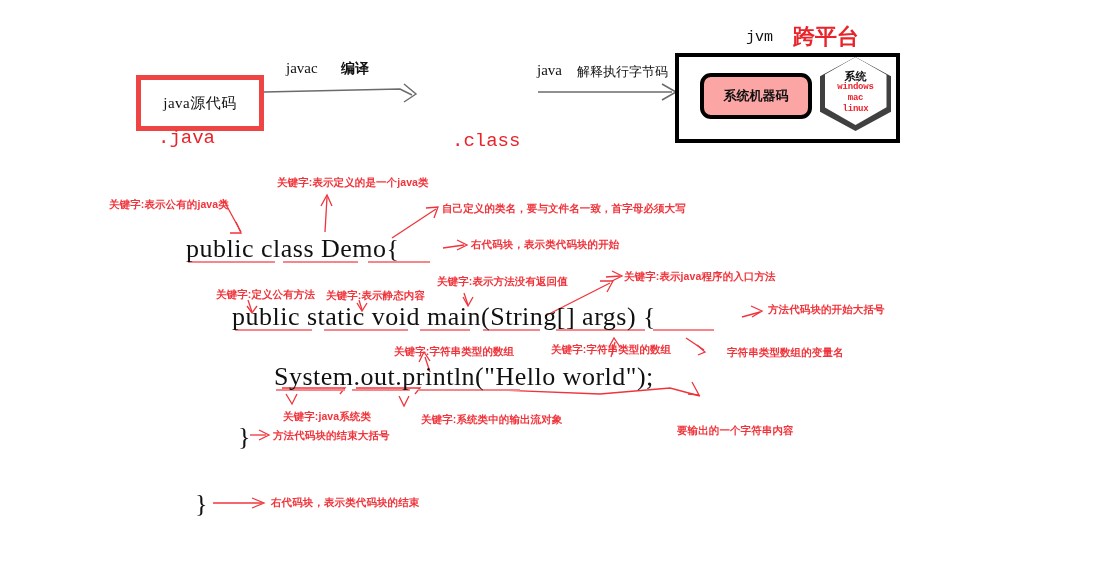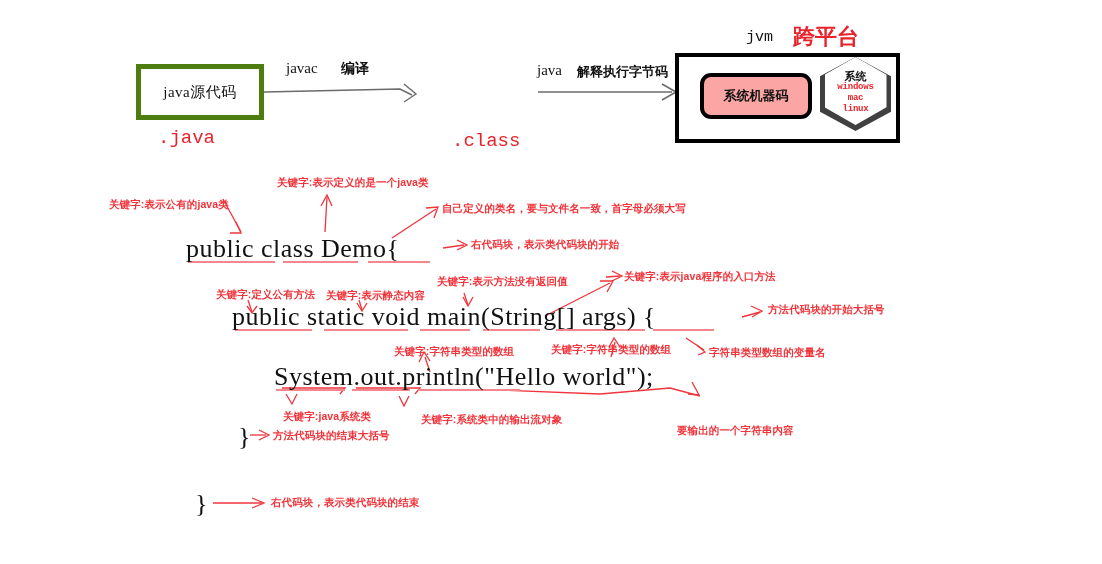--- a/index.html
+++ b/index.html
@@ -12,29 +12,30 @@
     width: 1102px;
     height: 564px;
     background: #ffffff;
     overflow: hidden;
     font-family: "Liberation Serif", serif;
   }
   .abs { position: absolute; }
 
   
   .node-box {
-    border: 5px solid #4d7c0f;
+    border: 5px solid #ef4444;
     background: #fff;
     display: flex;
     align-items: center;
     justify-content: center;
     font-family: "Liberation Serif", serif;
     font-size: 15px;
     color: #111;
     letter-spacing: 0.5px;
+    margin-top: 11px;
   }
   .node-ellipse {
     border: 5px solid #000;
     border-radius: 50%;
     background: #fff;
     display: flex;
     align-items: center;
     justify-content: center;
     font-family: "Liberation Serif", serif;
     font-size: 15px;
@@ -240,21 +241,21 @@
   </div>
 
 
   <div class="abs lbl-red" style="left:452px; top:130px; font-size:19px; font-family:'Liberation Mono', monospace;">
     <span>.class</span>
   </div>
 
   <div class="abs lbl-black" style="left:537px; top:62px; font-size:15px;">
     <span>java</span>
   </div>
-  <div class="abs lbl-black" style="left:577px; top:63px; font-size:13px; font-weight:bold; font-family:'Liberation Sans', sans-serif;">
+  <div class="abs lbl-black" style="left:577px; top:63px; font-size:13px; font-weight:normal; font-family:'Liberation Sans', sans-serif;">
     <span>解释执行字节码</span>
   </div>
 
   <div class="abs lbl-black" style="left:746px; top:29px; font-size:15px; font-family:'Liberation Mono', monospace;">
     <span>jvm</span>
   </div>
   <div class="abs lbl-red" style="left:793px; top:22px; font-size:22px; font-weight:bold; font-family:'Liberation Sans', sans-serif;">
     <span>跨平台</span>
   </div>
 
@@ -288,21 +289,21 @@
   <div class="abs ann" style="left:437px; top:275px;">关键字:表示方法没有返回值</div>
 
   <div class="abs ann" style="left:624px; top:270px;">关键字:表示java程序的入口方法</div>
 
   <div class="abs ann" style="left:768px; top:303px;">方法代码块的开始大括号</div>
 
   <div class="abs ann" style="left:394px; top:345px;">关键字:字符串类型的数组</div>
 
   <div class="abs ann" style="left:551px; top:343px;">关键字:字符串类型的数组</div>
 
-  <div class="abs ann" style="left:709px; top:346px;">字符串类型数组的变量名</div>
+  <div class="abs ann" style="left:727px; top:346px;">字符串类型数组的变量名</div>
 
   <div class="abs ann" style="left:283px; top:410px;text-align:right;">关键字:java系统类</div>
 
   <div class="abs ann" style="left:421px; top:413px;">关键字:系统类中的输出流对象</div>
 
   <div class="abs ann" style="left:677px; top:424px;">要输出的一个字符串内容</div>
 
   <div class="abs ann" style="left:273px; top:429px;">方法代码块的结束大括号</div>
 
   <div class="abs ann" style="left:271px; top:496px;">右代码块，表示类代码块的结束</div>

